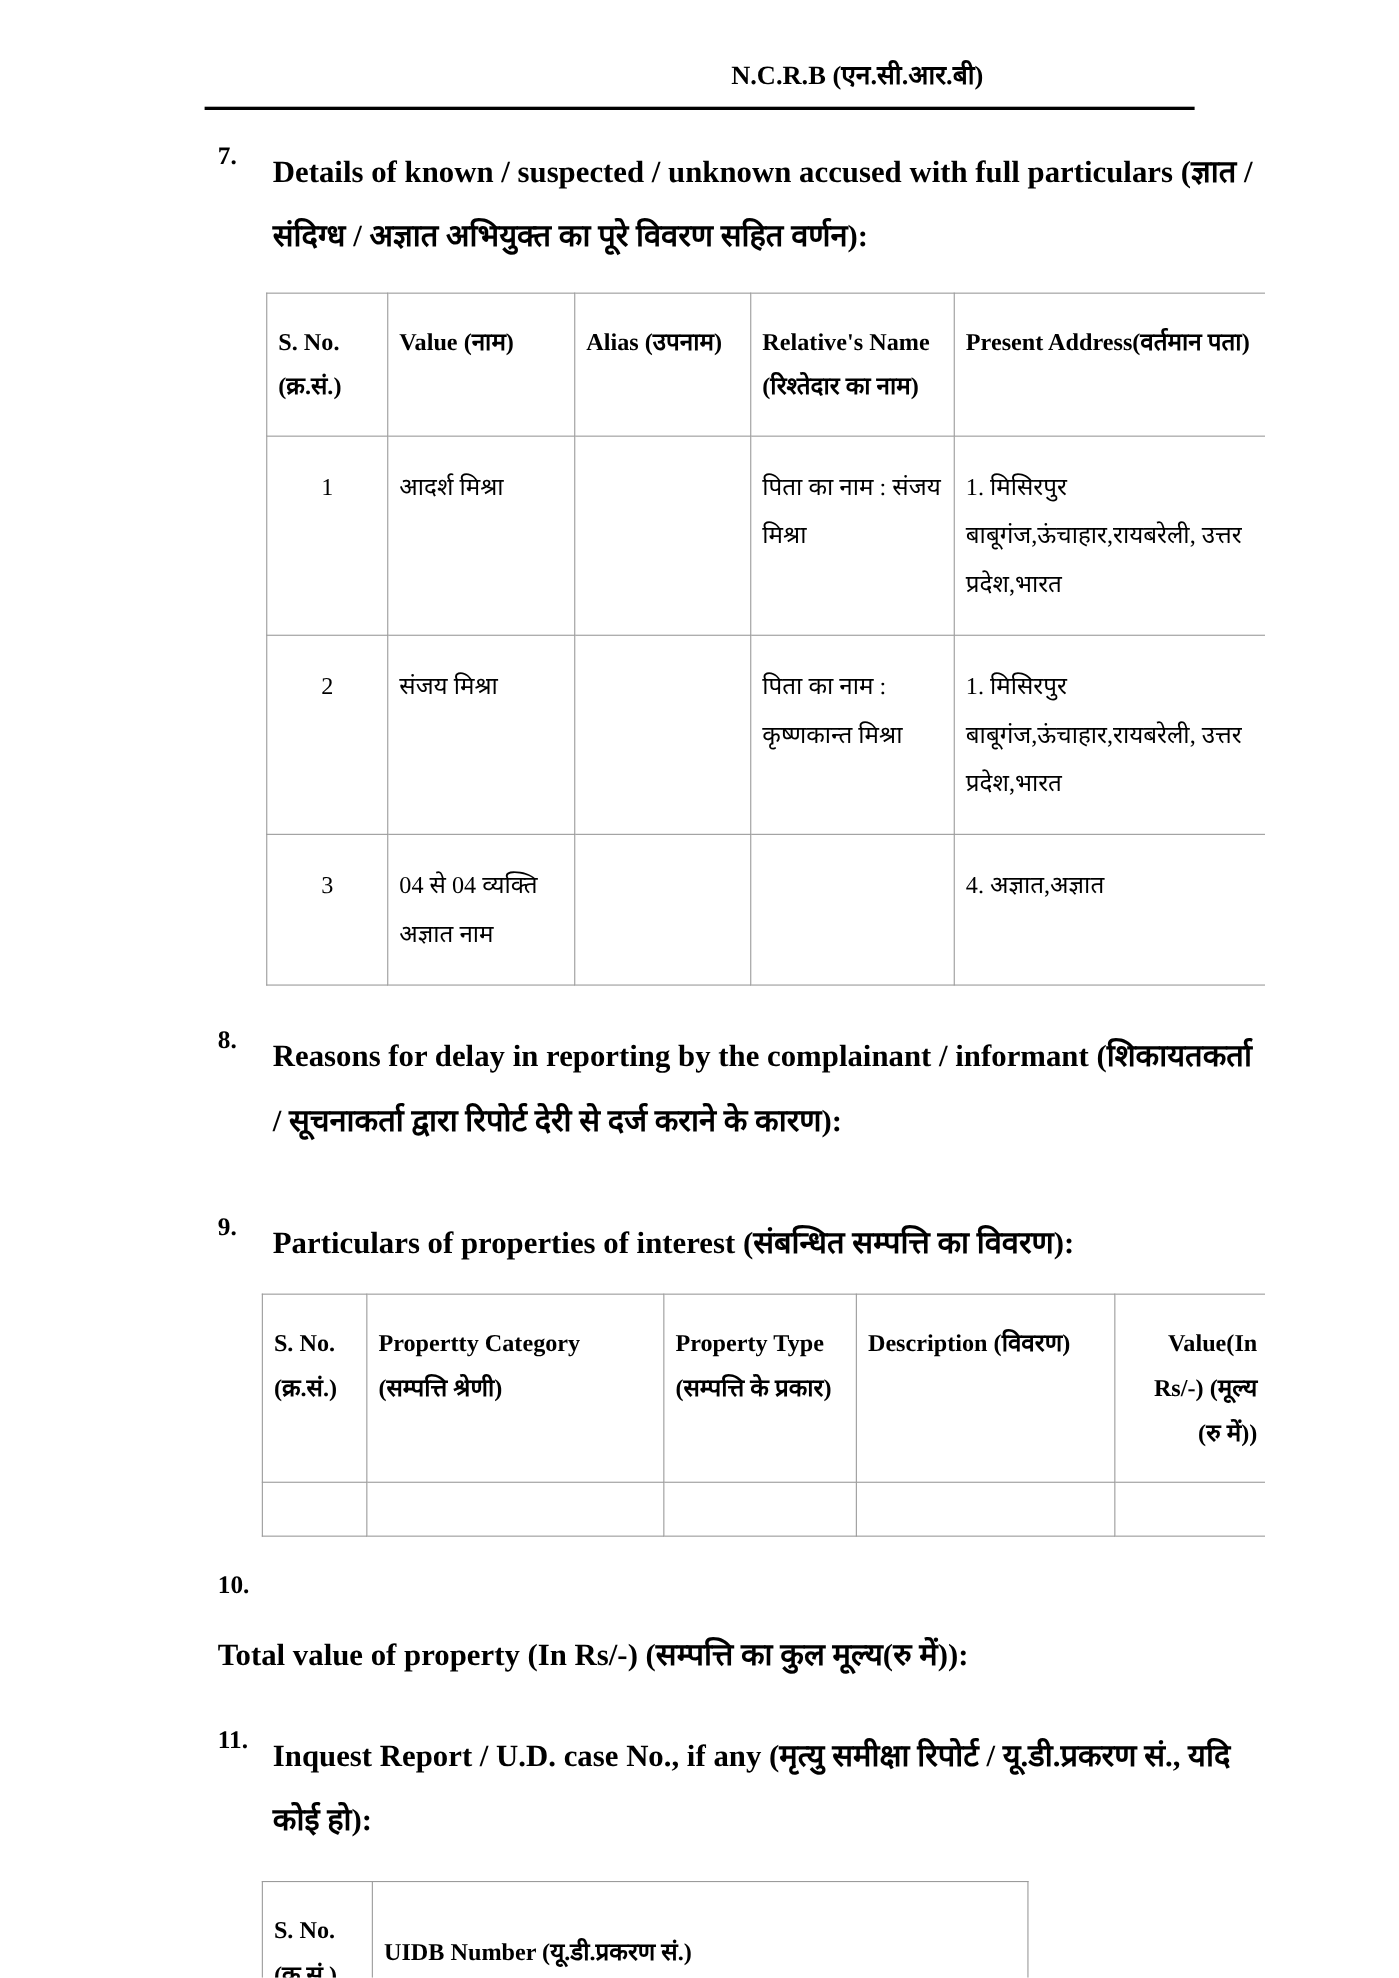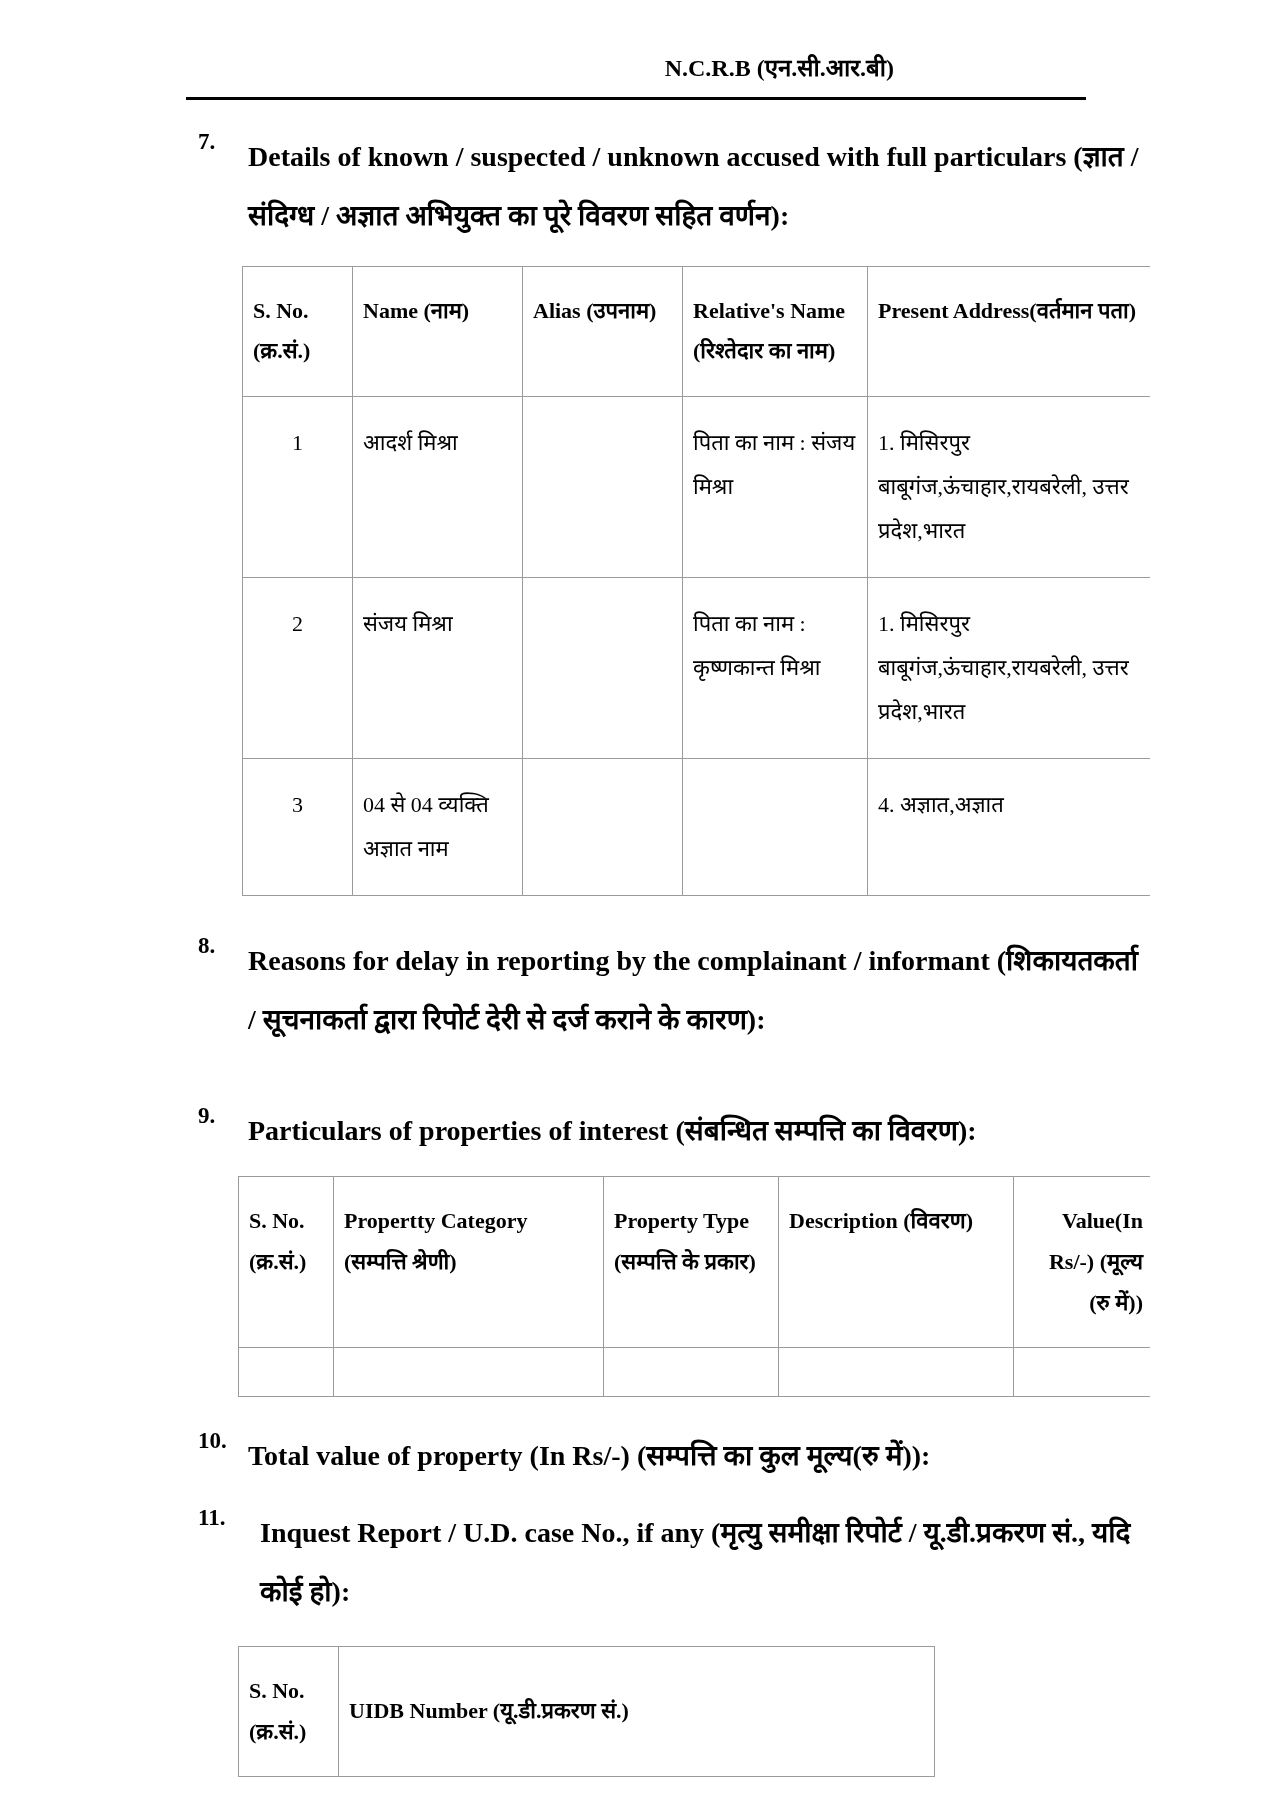--- a/index.html
+++ b/index.html
@@ -35,22 +35,22 @@
   .c-sno { text-align:center; }
 
   .mt-item8 { margin-top:36px; }
   .mt-item9 { margin-top:52px; }
 
   .properties-table { width:915px; margin:16px 0 0 40px; }
   .properties-table thead tr { height:126px; }
   .properties-table tbody tr { height:26px; }
   .th-right { text-align:right; }
 
-  .mt-item10 { margin-top:30px; }
-  .mt-item11 { margin-top:18px;gap:12px; }
+  .mt-item10 { margin-top:30px;flex-direction:column; }
+  .mt-item11 { margin-top:32px; }
 
   .uidb-table { width:696px; margin:24px 0 0 40px; }
   .uidb-table tr { height:104px; }
   .uidb-table th { vertical-align:middle; }
 
   .page-footer { width:1040px; margin-top:30px; text-align:center; font-size:22px; }
 </style>
 </head>
 <body>
 
@@ -73,21 +73,21 @@
       <colgroup>
         <col style="width:110px">
           <col style="width:170px">
           <col style="width:160px">
           <col style="width:185px">
           <col style="width:290px">
       </colgroup>
       <thead>
         <tr>
           <th>S. No. (क्र.सं.)</th>
-          <th>Name (नाम)</th>
+          <th>Value (नाम)</th>
           <th>Alias (उपनाम)</th>
           <th>Relative's Name (रिश्तेदार का नाम)</th>
           <th>Present Address(वर्तमान पता)</th>
         </tr>
       </thead>
       <tbody>
         <tr class="r1">
           <td class="c-sno">1</td>
           <td>आदर्श मिश्रा</td>
           <td></td>

